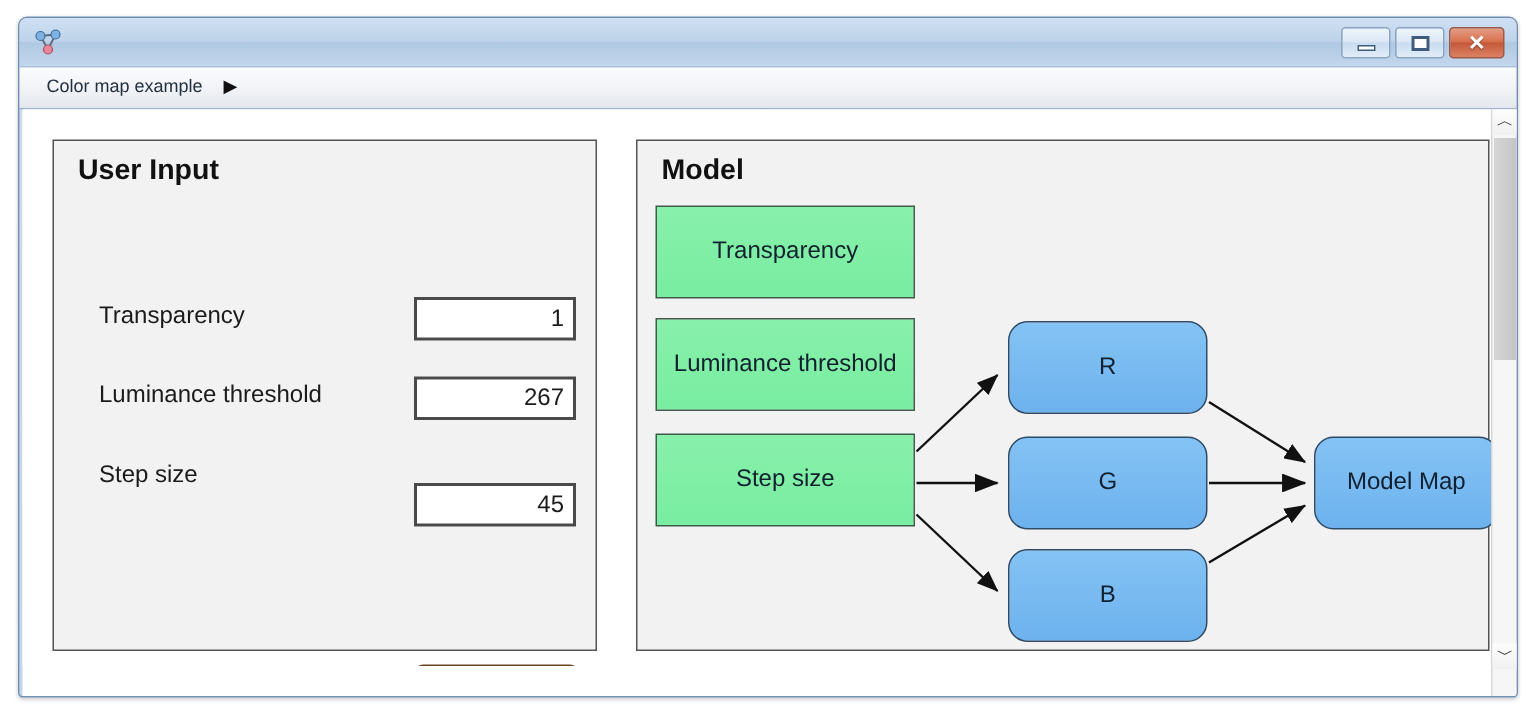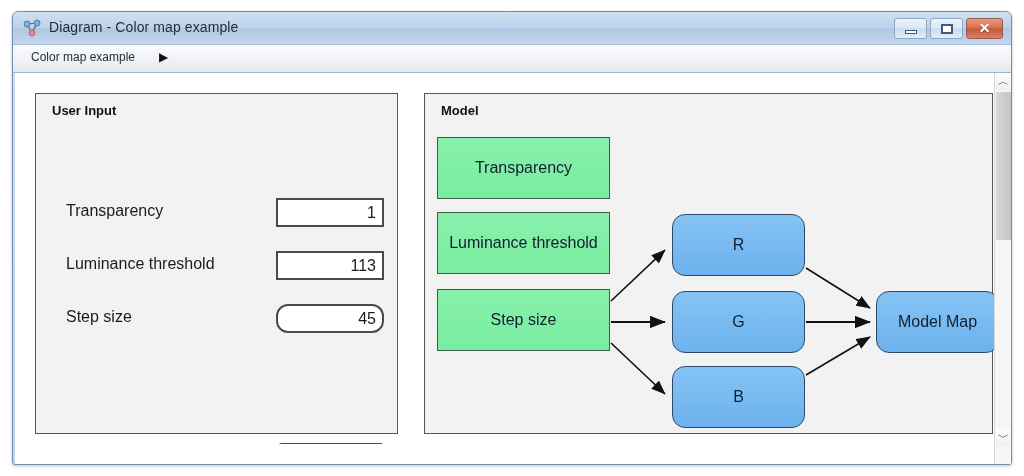--- a/index.html
+++ b/index.html
@@ -109,21 +109,21 @@
     width: 100%; height: 28px;
     background: linear-gradient(to bottom, #fbfcfe 0%, #f0f2f5 55%, #e4e8ee 100%);
     border-bottom: 1px solid #9db3cc;
     box-sizing: border-box;
   }
   #breadcrumb {
     position: absolute;
     left: 18px; top: 5px;
     display: flex;
     align-items: center;
-    gap: 24px;
+    gap: 14px;
     font-size: 12px;
     color: #22303f;
   }
   #breadcrumb-arrow {
     font-size: 12px;
     color: #111111;
     line-height: 1;
   }
 
   
@@ -147,21 +147,21 @@
     position: absolute;
     background: #f2f2f2;
     border: 1px solid #555555;
     box-sizing: border-box;
   }
   #panel-user-input { left: 20px; top: 20px; width: 363px; height: 341px; }
   #panel-model      { left: 393px; top: 20px; width: 569px; height: 341px; margin-left: 16px; }
   .panel-title {
     position: absolute;
     left: 16px; top: 9px;
-    font-size: 13px;
+    font-size: 19px;
     font-weight: bold;
     color: #111111;
   }
 
   
   .field-label {
     position: absolute;
     font-size: 16px;
     color: #1b1b1b;
     white-space: nowrap;
@@ -176,21 +176,21 @@
     color: #1b1b1b;
     text-align: right;
     line-height: 25px;
     padding-right: 6px;
   }
   #label-transparency { left: 30px; top: 108px; }
   #input-transparency { left: 240px; top: 104px; }
   #label-luminance    { left: 30px; top: 161px; }
   #input-luminance    { left: 240px; top: 157px; }
   #label-stepsize     { left: 30px; top: 214px; }
-  #input-stepsize     { left: 240px; top: 210px; border-radius: 12px; }
+  #input-stepsize     { left: 240px; top: 228px; }
   #calc-button {
     position: absolute;
     left: 240px; top: 349px;
     width: 110px; height: 32px;
     border: 2px solid #6d4520;
     border-radius: 6px;
     box-sizing: border-box;
     background: linear-gradient(to bottom, #f6a24a 0%, #f0902f 45%, #e5811f 55%, #ef9a3f 100%);
     font-size: 16px;
     color: #1b1b1b;
@@ -291,21 +291,20 @@
 
     <div id="titlebar">
       <svg id="app-icon" viewBox="0 0 19 19">
         <line x1="4" y1="5" x2="14" y2="4" stroke="#5a6a7a" stroke-width="1.2"></line>
         <line x1="4" y1="5" x2="9" y2="14" stroke="#5a6a7a" stroke-width="1.2"></line>
         <line x1="14" y1="4" x2="9" y2="14" stroke="#5a6a7a" stroke-width="1.2"></line>
         <circle cx="4" cy="5" r="3" fill="#7fb2e0" stroke="#3d6f9e" stroke-width="0.8"></circle>
         <circle cx="14" cy="4" r="3" fill="#7fb2e0" stroke="#3d6f9e" stroke-width="0.8"></circle>
         <circle cx="9" cy="14" r="3" fill="#e7899a" stroke="#b04e60" stroke-width="0.8"></circle>
       </svg>
-      <div id="title-text">Diagram - Color map example</div>
 
       <div class="winbtn" id="btn-min">
         <span class="glyph-min"></span>
       </div>
       <div class="winbtn" id="btn-max">
         <span class="glyph-max"></span>
       </div>
       <div class="winbtn" id="btn-close">
         <span class="glyph-close">✕</span>
       </div>
@@ -322,21 +321,21 @@
 
       <div id="canvas">
 
         <div class="panel" id="panel-user-input">
           <div class="panel-title">User Input</div>
 
           <div class="field-label" id="label-transparency">Transparency</div>
           <div class="field-input" id="input-transparency">1</div>
 
           <div class="field-label" id="label-luminance">Luminance threshold</div>
-          <div class="field-input" id="input-luminance">113</div>
+          <div class="field-input" id="input-luminance">267</div>
 
           <div class="field-label" id="label-stepsize">Step size</div>
           <div class="field-input" id="input-stepsize">45</div>
 
           <div id="calc-button">Calc</div>
         </div>
 
         <div class="panel" id="panel-model">
           <div class="panel-title">Model</div>
 

